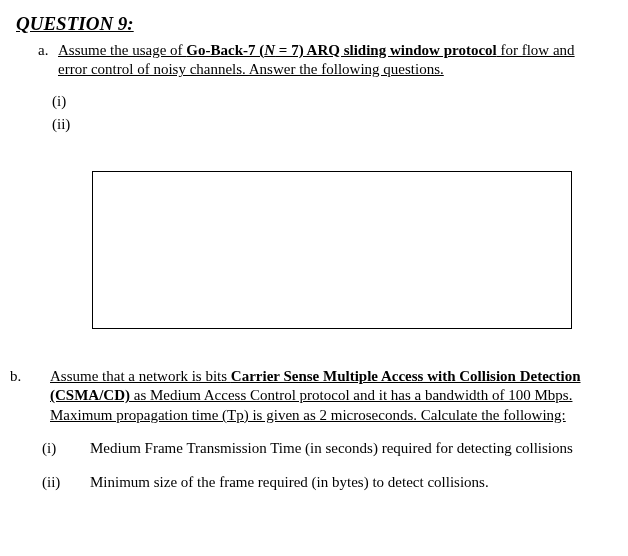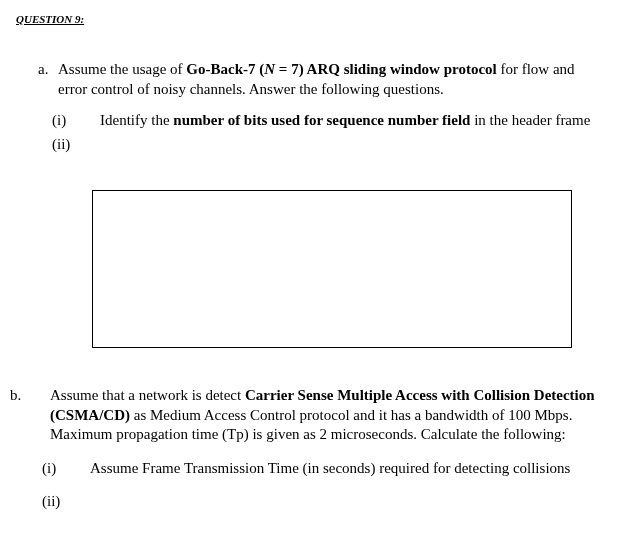--- a/index.html
+++ b/index.html
@@ -14,36 +14,37 @@
       font-family: "Times New Roman", Times, serif;
       font-size: 15px;
       color: #000000;
       padding: 12px 10px 12px 10px;
       line-height: 1.3;
     }
     .question-heading {
       font-weight: bold;
       font-style: italic;
       text-decoration: underline;
-      font-size: 11px;
-      margin-bottom: 34px;
+      font-size: 19px;
+      margin-bottom: 4px;
       margin-left: 6px;
     }
     .part {
       display: flex;
       margin-bottom: 10px;
     }
     .part-label {
       width: 48px;
       padding-left: 28px;
       flex-shrink: 0;
     }
     .part-content {
       flex: 1;
       padding-right: 12px;
+      text-decoration: underline;
     }
     .part-b .part-label {
       width: 40px;
       padding-left: 0px;
     }
     .sub-item {
       display: flex;
       margin-top: 12px;
       padding-left: 42px;
     }
@@ -80,38 +81,36 @@
 
 <div class="part">
   <div class="part-label">a.</div>
   <div class="part-content">
     <span>Assume the usage of </span><span class="bold">Go-Back-7 (</span><span class="bold italic">N</span><span class="bold"> = 7) ARQ sliding window protocol</span><span> for flow and error control of noisy channels. Answer the following questions.</span>
   </div>
 </div>
 
 <div class="sub-item">
   <div class="sub-label">(i)</div>
-  <div class="sub-content">
-    <span>Identify the </span><span class="bold">number of bits used for sequence number field</span><span> in the header frame</span>
-  </div>
 </div>
 
 <div class="sub-item" style="margin-top:4px;">
   <div class="sub-label">(ii)</div>
 </div>
 
 <div class="answer-box"></div>
 
 <div class="part part-b">
   <div class="part-label">b.</div>
   <div class="part-content">
-    <span>Assume that a network is detect </span><span class="bold">Carrier Sense Multiple Access with Collision Detection (CSMA/CD)</span><span> as Medium Access Control protocol and it has a bandwidth of 100 Mbps. Maximum propagation time (Tp) is given as 2 microseconds. Calculate the following:</span>
+    <span>Assume that a network is bits </span><span class="bold">Carrier Sense Multiple Access with Collision Detection (CSMA/CD)</span><span> as Medium Access Control protocol and it has a bandwidth of 100 Mbps. Maximum propagation time (Tp) is given as 2 microseconds. Calculate the following:</span>
   </div>
 </div>
 
 <div class="sub-item-b">
   <div class="sub-label">(i)</div>
-  <div class="sub-content">Assume Frame Transmission Time (in seconds) required for detecting collisions</div>
+  <div class="sub-content">Medium Frame Transmission Time (in seconds) required for detecting collisions</div>
 </div>
 
 <div class="sub-item-b">
   <div class="sub-label">(ii)</div>
+  <div class="sub-content">Minimum size of the frame required (in bytes) to detect collisions.</div>
 </div>
 
 </body></html>

